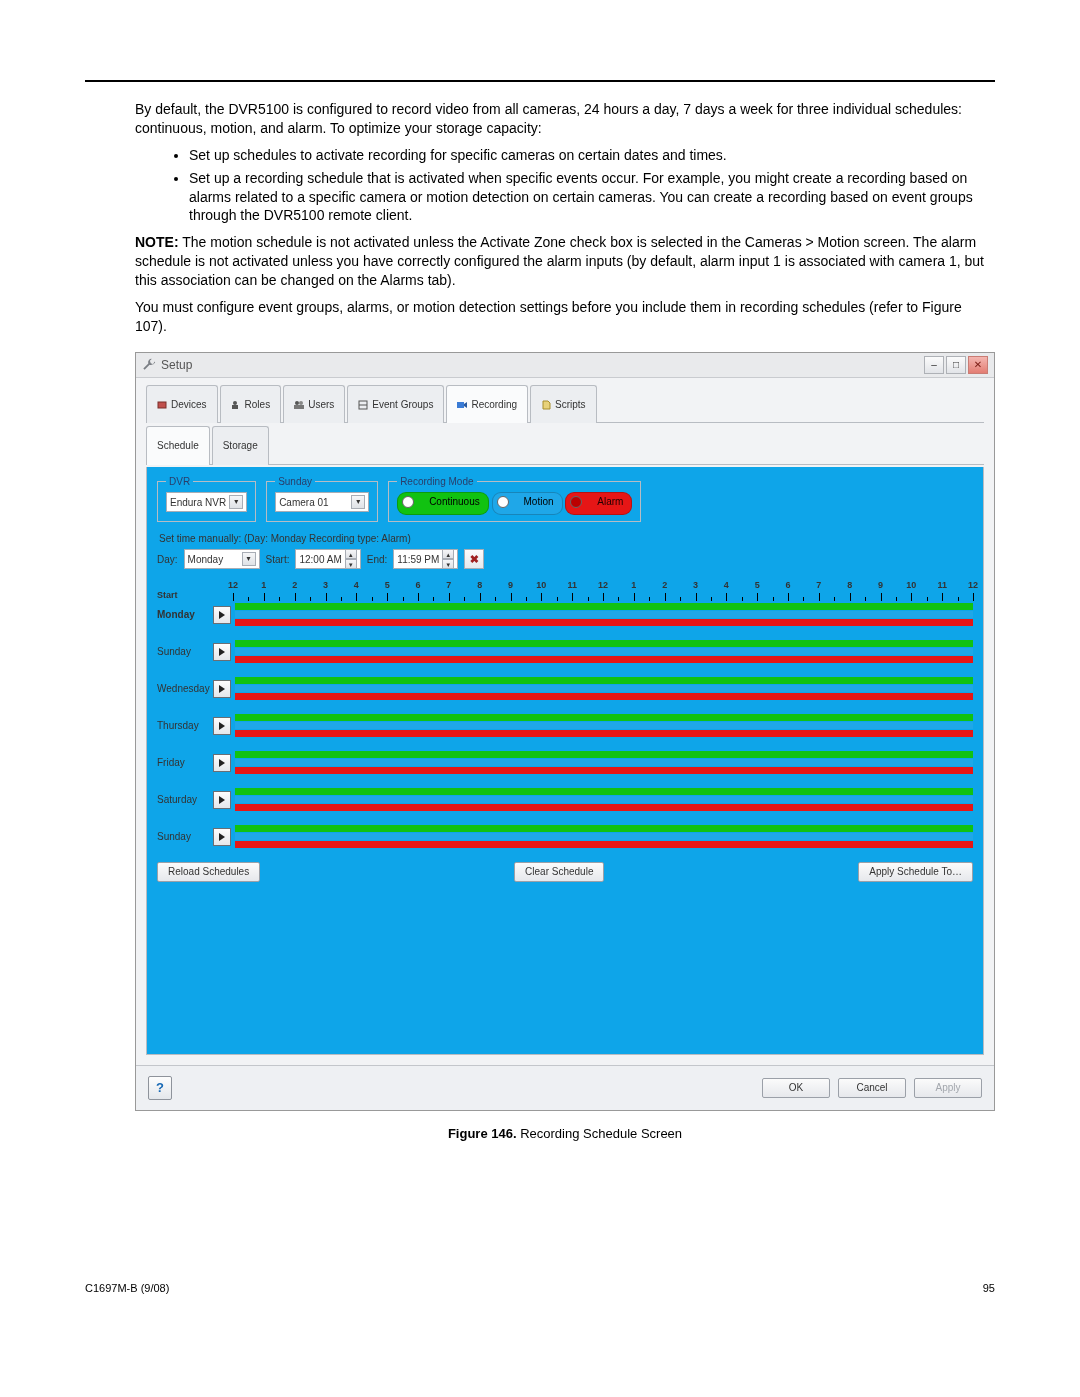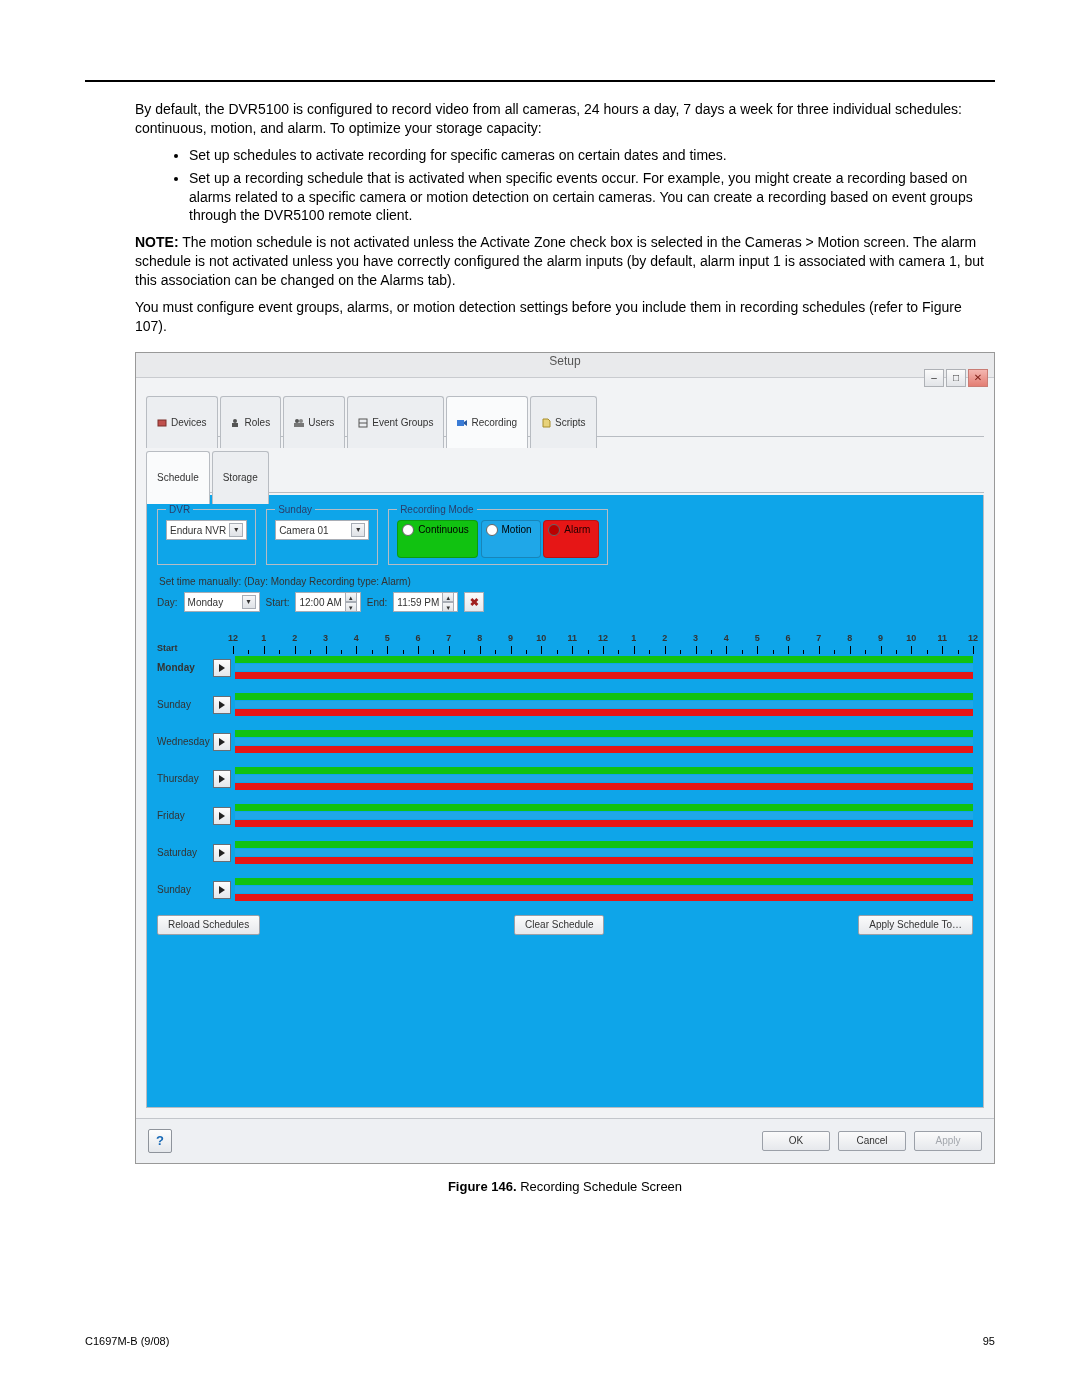--- a/index.html
+++ b/index.html
@@ -61,21 +61,20 @@
     color: #333;
     position: relative;
   }
   .titlebar {
     display: flex;
     align-items: center;
     height: 24px;
     padding: 0 6px;
     background: #e9eaec;
     border-bottom: 1px solid #c9cbcf;
-    flex-direction: column;
   }
   .titlebar .wrench {
     width: 14px; height: 14px;
     margin-right: 5px;
   }
   .titlebar .title { color: #555; font-size: 12px; }
   .winbtns { margin-left: auto; display: flex; gap: 2px; }
   .winbtn {
     width: 18px; height: 16px;
     border: 1px solid #aeb1b6;
@@ -87,29 +86,29 @@
   .content {
     padding: 6px 10px 10px 10px;
     background: #f2f3f5;
   }
   .tabstrip {
     display: flex;
     border-bottom: 1px solid #b8bcc2;
     margin-bottom: 2px;
   }
   .tab {
-    padding: 19px 10px;
+    padding: 12px 10px;
     border: 1px solid #b8bcc2;
     border-bottom: none;
     margin-right: 2px;
     background: #eceef1;
     border-top-left-radius: 3px;
     border-top-right-radius: 3px;
     display: flex; gap:4px; align-items:center;
-    position: relative; top: 12px;
+    position: relative; top: 1px;
   }
   .tab.active {
     background: #fafbfc;
   }
   .tabstrip.sub {
     border-bottom: 1px solid #b8bcc2;
   }
   .panel {
     background: #0ea5e9;
     border: 1px solid #b8bcc2;
@@ -142,39 +141,39 @@
   }
   .select .arrow {
     width: 12px; height: 12px;
     border: 1px solid #a8adb5;
     background: linear-gradient(#f5f6f8,#dfe2e6);
     display:flex;align-items:center;justify-content:center;
     font-size: 8px;
   }
   .rec-pill {
     display: inline-flex; align-items: center;
-    gap: 4px;
-    padding: 2px 8px 20px 4px;
-    border-radius: 4px;
+    gap: 15px;
+    padding: 2px 8px 5px 4px;
+    border-radius: 9px;
     color: #000;
     font-size: 10px;
     border: 1px solid rgba(0,0,0,0.2);
   }
   .rec-pill .dot {
     width:10px;height:10px;border-radius:50%;
     border:1px solid #666;
     background:#fff;
   }
   .rec-continuous { background:#11c211; }
   .rec-motion { background:#1fa7e8; }
   .rec-alarm { background:#e61616; color:#210000;}
   .manual-label { font-size:10px; margin: 4px 0 4px 2px; }
   .manual-row {
     display:flex; align-items:center; gap:6px;
-    font-size:10px; margin-bottom: 20px;
+    font-size:10px; margin-bottom: 10px;
   }
   .spin { position: relative; }
   .spin .arrows {
     display:flex;flex-direction:column;
     width:12px;
   }
   .spin .arrows div {
     height:8px;border:1px solid #a8adb5;
     background:linear-gradient(#f5f6f8,#dfe2e6);
     font-size:7px; display:flex;align-items:center;justify-content:center;

